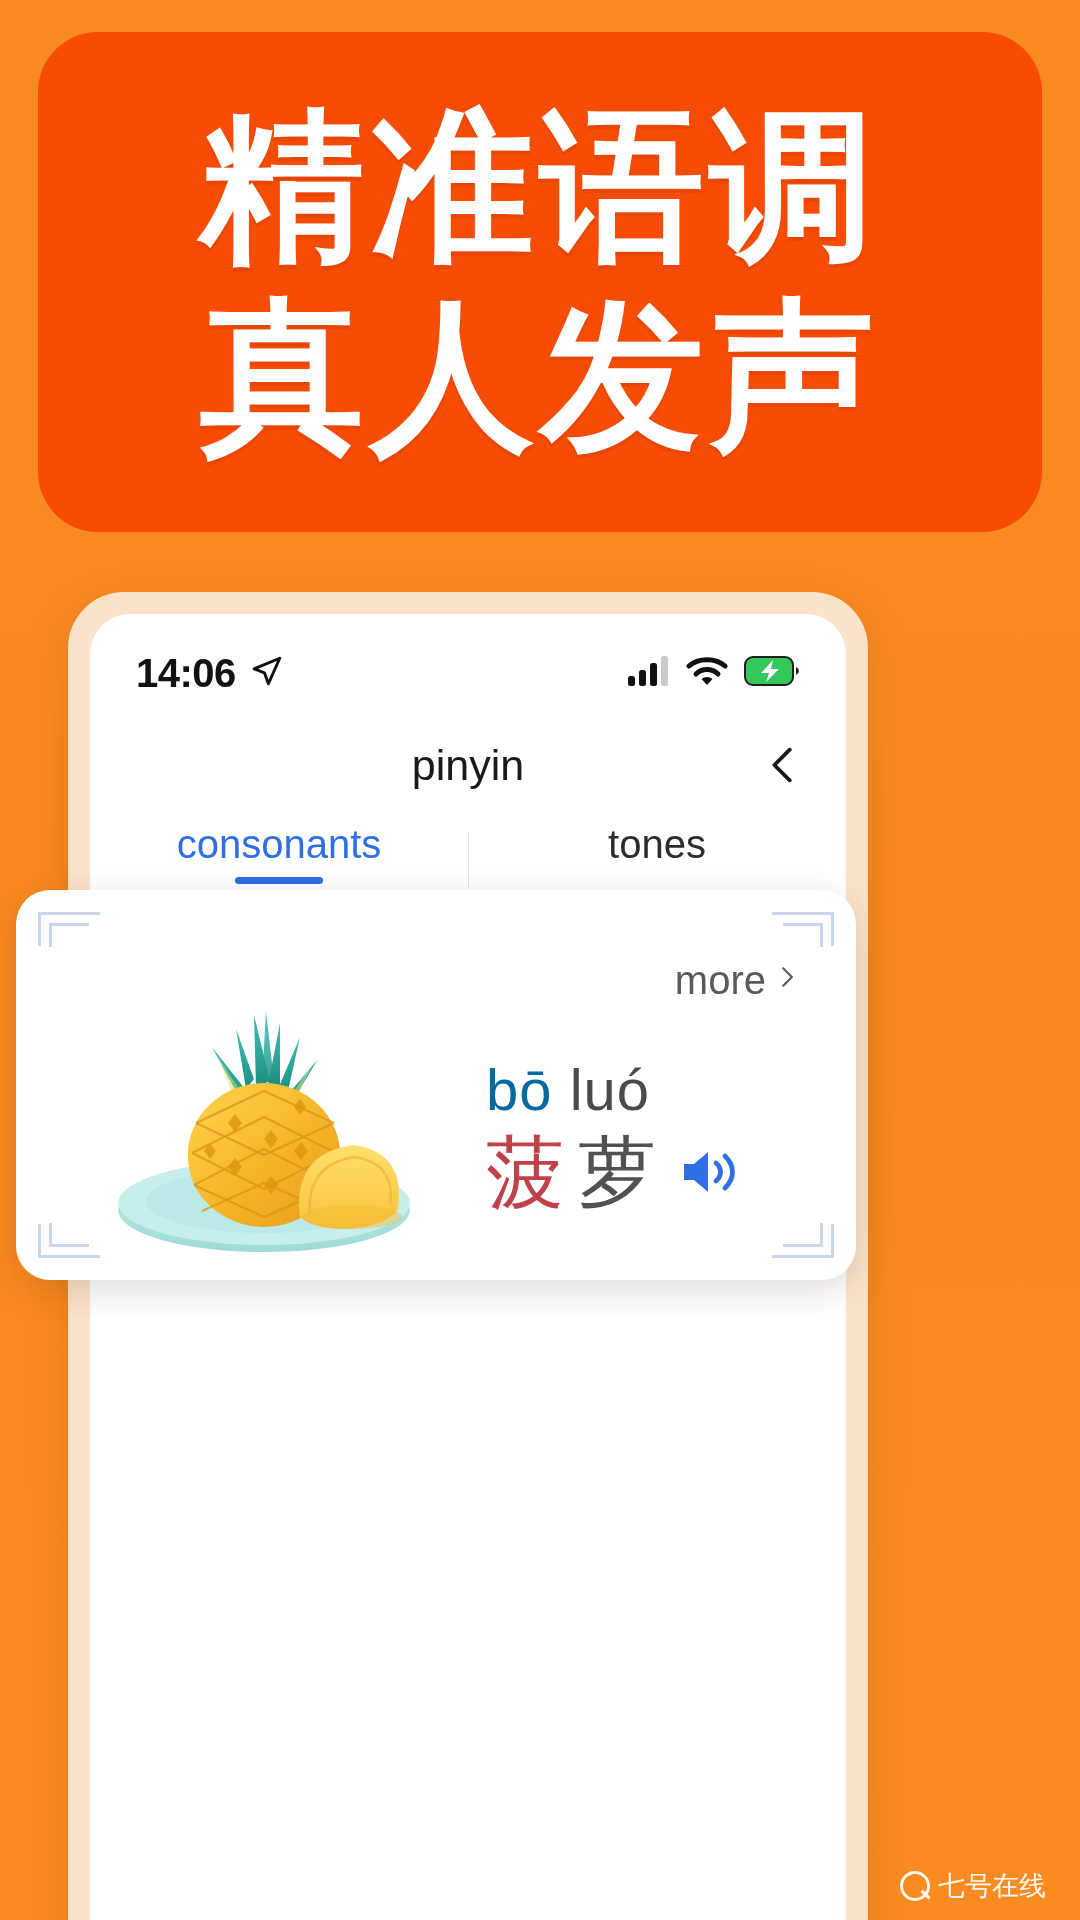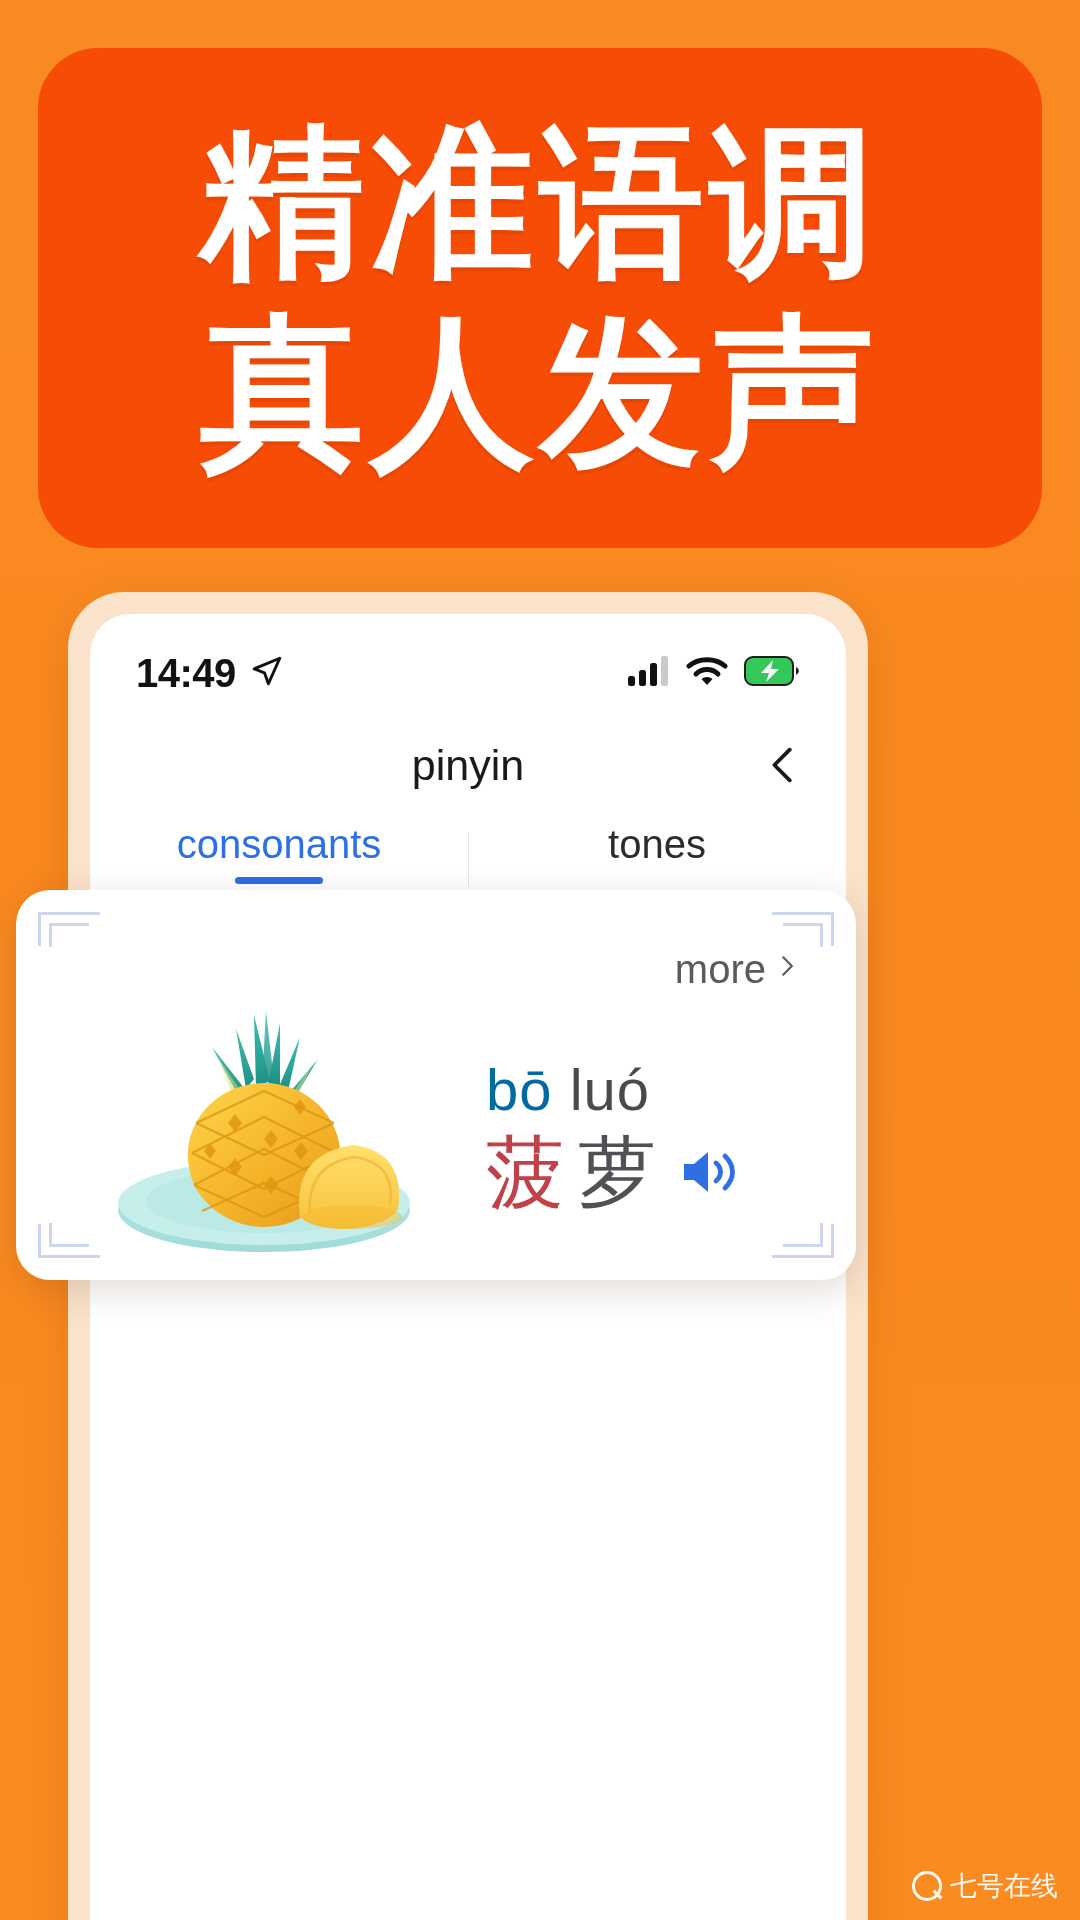--- a/index.html
+++ b/index.html
@@ -13,21 +13,21 @@
   
   #page {
     position:absolute; inset:0;
     background:linear-gradient(180deg,#F98A22 0%,#F9891F 45%,#FA8B20 100%);
     overflow:hidden;
   }
 
   
   #banner {
     position:absolute;
-    left:38px; top:48px;
+    left:38px; top:32px;
     width:1004px; height:500px;
     background:#F64C06;
     border-radius:60px;
     display:flex; flex-direction:column;
     align-items:center; justify-content:center;
     gap:6px;
   }
   .banner-line {
     color:#FFFFFF;
     font-family:"Liberation Sans","DejaVu Sans",sans-serif;
@@ -177,21 +177,21 @@
   .corner.bl .h1 { top:auto; bottom:0; }
   .corner.bl .v1 { top:auto; bottom:0; }
   .corner.bl .h2 { top:auto; bottom:11px; }
   .corner.bl .v2 { top:auto; bottom:11px; }
   .corner.br .h1 { top:auto; bottom:0; left:auto; right:0; }
   .corner.br .v1 { top:auto; bottom:0; left:auto; right:0; }
   .corner.br .h2 { top:auto; bottom:11px; left:auto; right:11px; }
   .corner.br .v2 { top:auto; bottom:11px; left:auto; right:11px; }
 
   #more-link {
-    position:absolute; right:56px; top:57px;
+    position:absolute; right:56px; top:68px;
     display:flex; align-items:center; gap:8px;
     font-size:40px; color:#5A5A5A;
     cursor:pointer;
   }
 
   #card-body {
     position:absolute; left:0; right:0; top:96px; bottom:0;
     display:flex; align-items:center;
   }
   #pineapple-wrap {
@@ -221,21 +221,21 @@
     letter-spacing:14px;
     line-height:1;
   }
   #hanzi .ch-1 { color:#C0414A; }
   #hanzi .ch-2 { color:#4F5155; }
   #speaker-btn { cursor:pointer; display:flex; align-items:center; }
 
   
   #watermark {
     position:absolute;
-    right:22px; bottom:16px;
+    right:34px; bottom:16px;
     display:flex; align-items:center; gap:8px;
     color:#FFFFFF;
     font-size:27px;
     opacity:0.95;
   }
   #watermark .wm-circle {
     width:30px; height:30px; border-radius:50%;
     border:3px solid #FFFFFF;
     display:flex; align-items:center; justify-content:center;
     font-size:17px; font-weight:bold;
@@ -256,21 +256,21 @@
   <div id="banner">
     <div class="banner-line">精准语调</div>
     <div class="banner-line">真人发声</div>
   </div>
 
   <div id="phone-frame">
     <div id="phone-screen">
 
       <div id="status-bar">
         <div id="status-left">
-          <span id="status-time">14:49</span>
+          <span id="status-time">14:06</span>
           <span>
             <svg width="34" height="34" viewBox="0 0 24 24">
               <path d="M21 3 L3 10.5 L10.2 13.3 L13 21 Z" fill="none" stroke="#111" stroke-width="2.1" stroke-linejoin="round"></path>
             </svg>
           </span>
         </div>
         <div id="status-right">
           <span>
             <svg width="42" height="30" viewBox="0 0 42 30">
               <rect x="0" y="20" width="7" height="10" rx="2.5" fill="#111"></rect>

